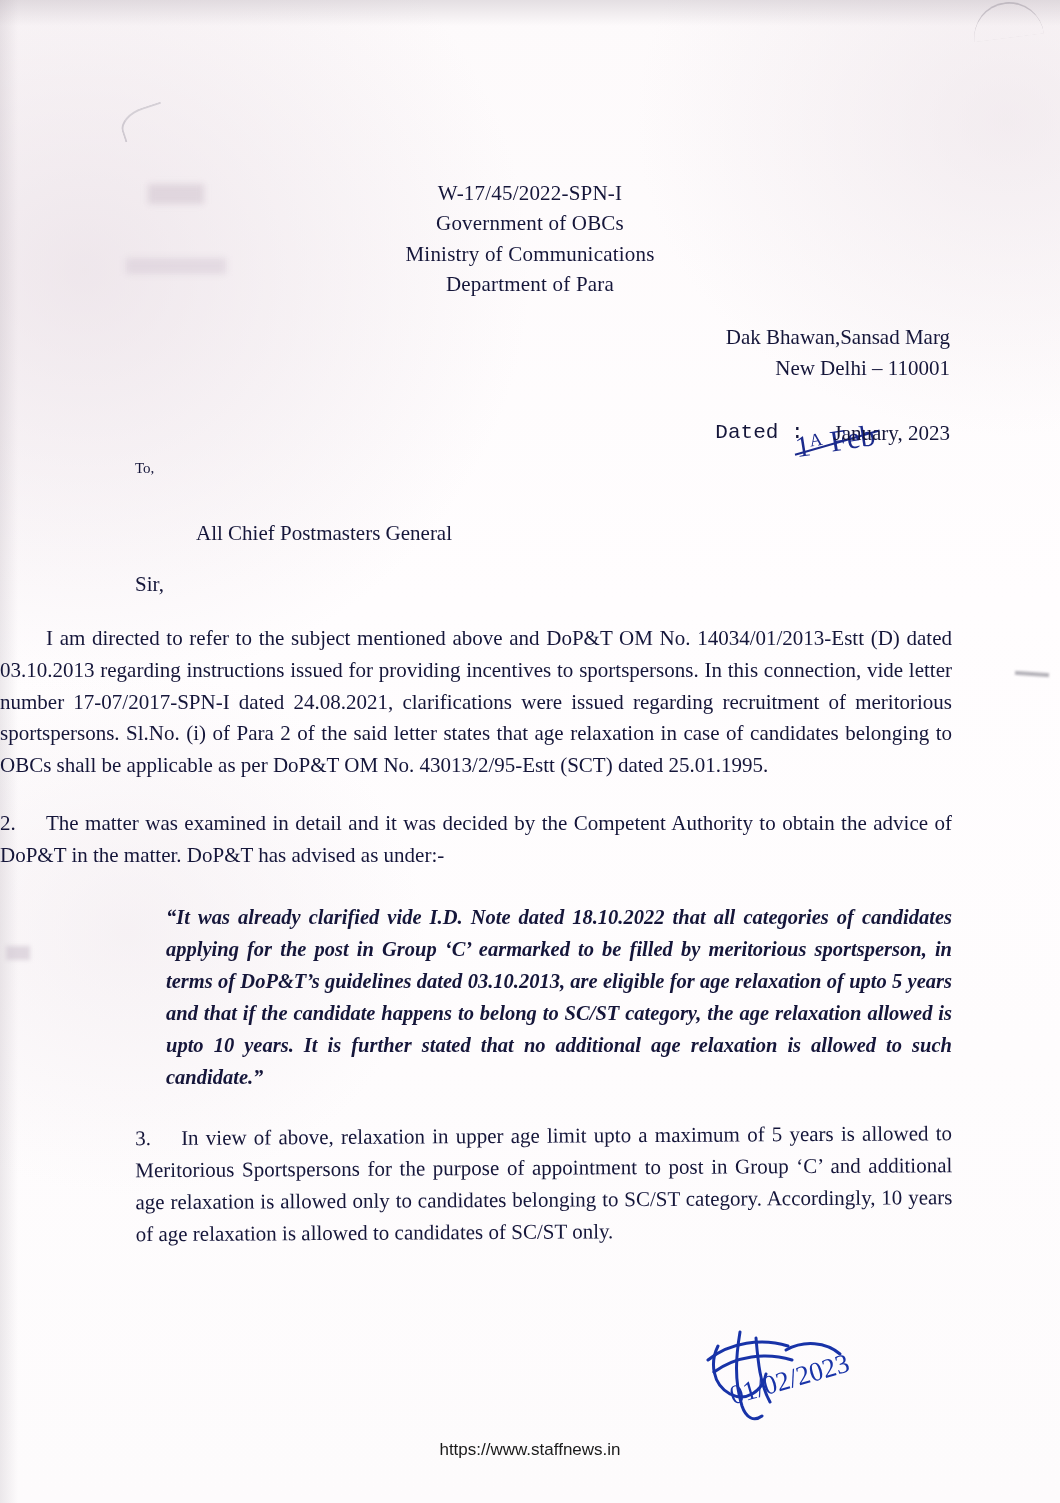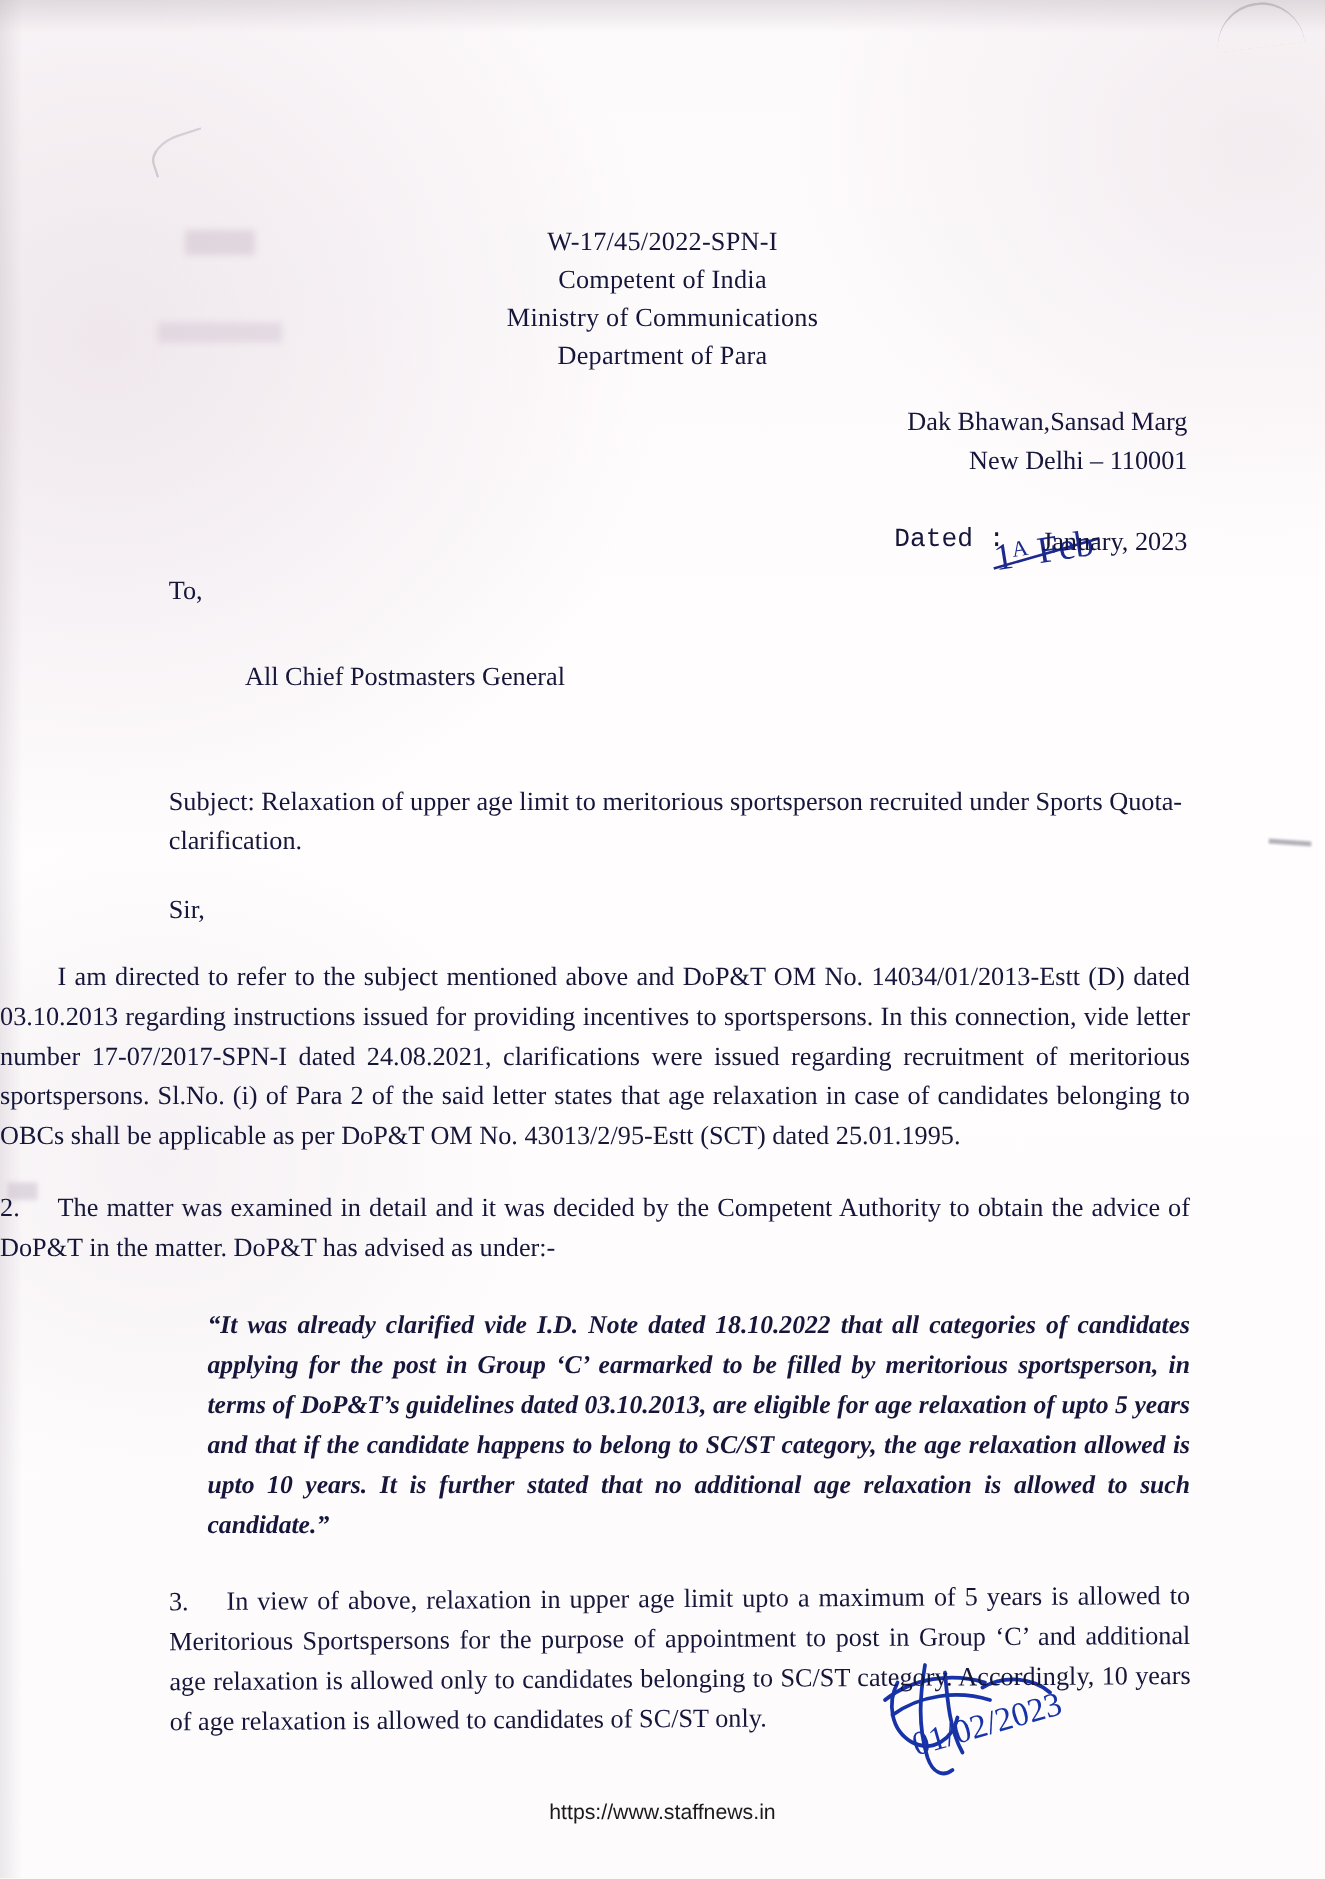--- a/index.html
+++ b/index.html
@@ -139,21 +139,21 @@
   }
   .sig-date-mark .strike {
     position: absolute;
     left: -2px; top: 18px;
     width: 88px; height: 2px;
     background: #1b2a8c;
     transform: rotate(-7deg);
   }
 
   .to-line {
-    font-size: 21px;
+    font-size: 15px;
     margin-top: 14px;
     padding-left: 135px;
   }
   .recipient {
     font-size: 21px;
     margin-top: 44px;
     padding-left: 196px;
   }
 
   .subject {
@@ -250,40 +250,39 @@
   <div class="smudge-a"></div>
   <div class="smudge-b"></div>
   <div class="smudge-c"></div>
   <div class="smudge-d"></div>
   <div class="smudge-e"></div>
 
   <div class="content">
 
     <div class="hdr">
       <div>W-17/45/2022-SPN-I</div>
-      <div>Competent of India</div>
+      <div>Government of OBCs</div>
       <div>Ministry of Communications</div>
       <div>Department of Para</div>
     </div>
 
     <div class="addr-right">
       <div>Dak Bhawan,Sansad Marg</div>
       <div>New Delhi – 110001</div>
     </div>
 
     <div class="dated-row">
       <span class="dated-label">Dated :</span>
       <span>January, 2023</span>
     </div>
 
     <div class="to-line">To,</div>
 
     <div class="recipient">All Chief Postmasters General</div>
 
-    <div class="subject">Subject: Relaxation of upper age limit to meritorious sportsperson recruited under Sports Quota- clarification.</div>
 
     <div class="salutation">Sir,</div>
 
     <div class="body-p indent-first">I am directed to refer to the subject mentioned above and DoP&amp;T OM No. 14034/01/2013-Estt (D) dated 03.10.2013 regarding instructions issued for providing incentives to sportspersons. In this connection, vide letter number 17-07/2017-SPN-I dated 24.08.2021, clarifications were issued regarding recruitment of meritorious sportspersons. Sl.No. (i) of Para 2 of the said letter states that age relaxation in case of candidates belonging to OBCs shall be applicable as per DoP&amp;T OM No. 43013/2/95-Estt (SCT) dated 25.01.1995.</div>
 
     <div class="body-p">
       <span class="num">2.</span><span>The matter was examined in detail and it was decided by the Competent Authority to obtain the advice of DoP&amp;T in the matter. DoP&amp;T has advised as under:-</span>
     </div>
 
     <div class="quote-p">“It was already clarified vide I.D. Note dated 18.10.2022 that all categories of candidates applying for the post in Group ‘C’ earmarked to be filled by meritorious sportsperson, in terms of DoP&amp;T’s guidelines dated 03.10.2013, are eligible for age relaxation of upto 5 years and that if the candidate happens to belong to SC/ST category, the age relaxation allowed is upto 10 years. It is further stated that no additional age relaxation is allowed to such candidate.”</div>

